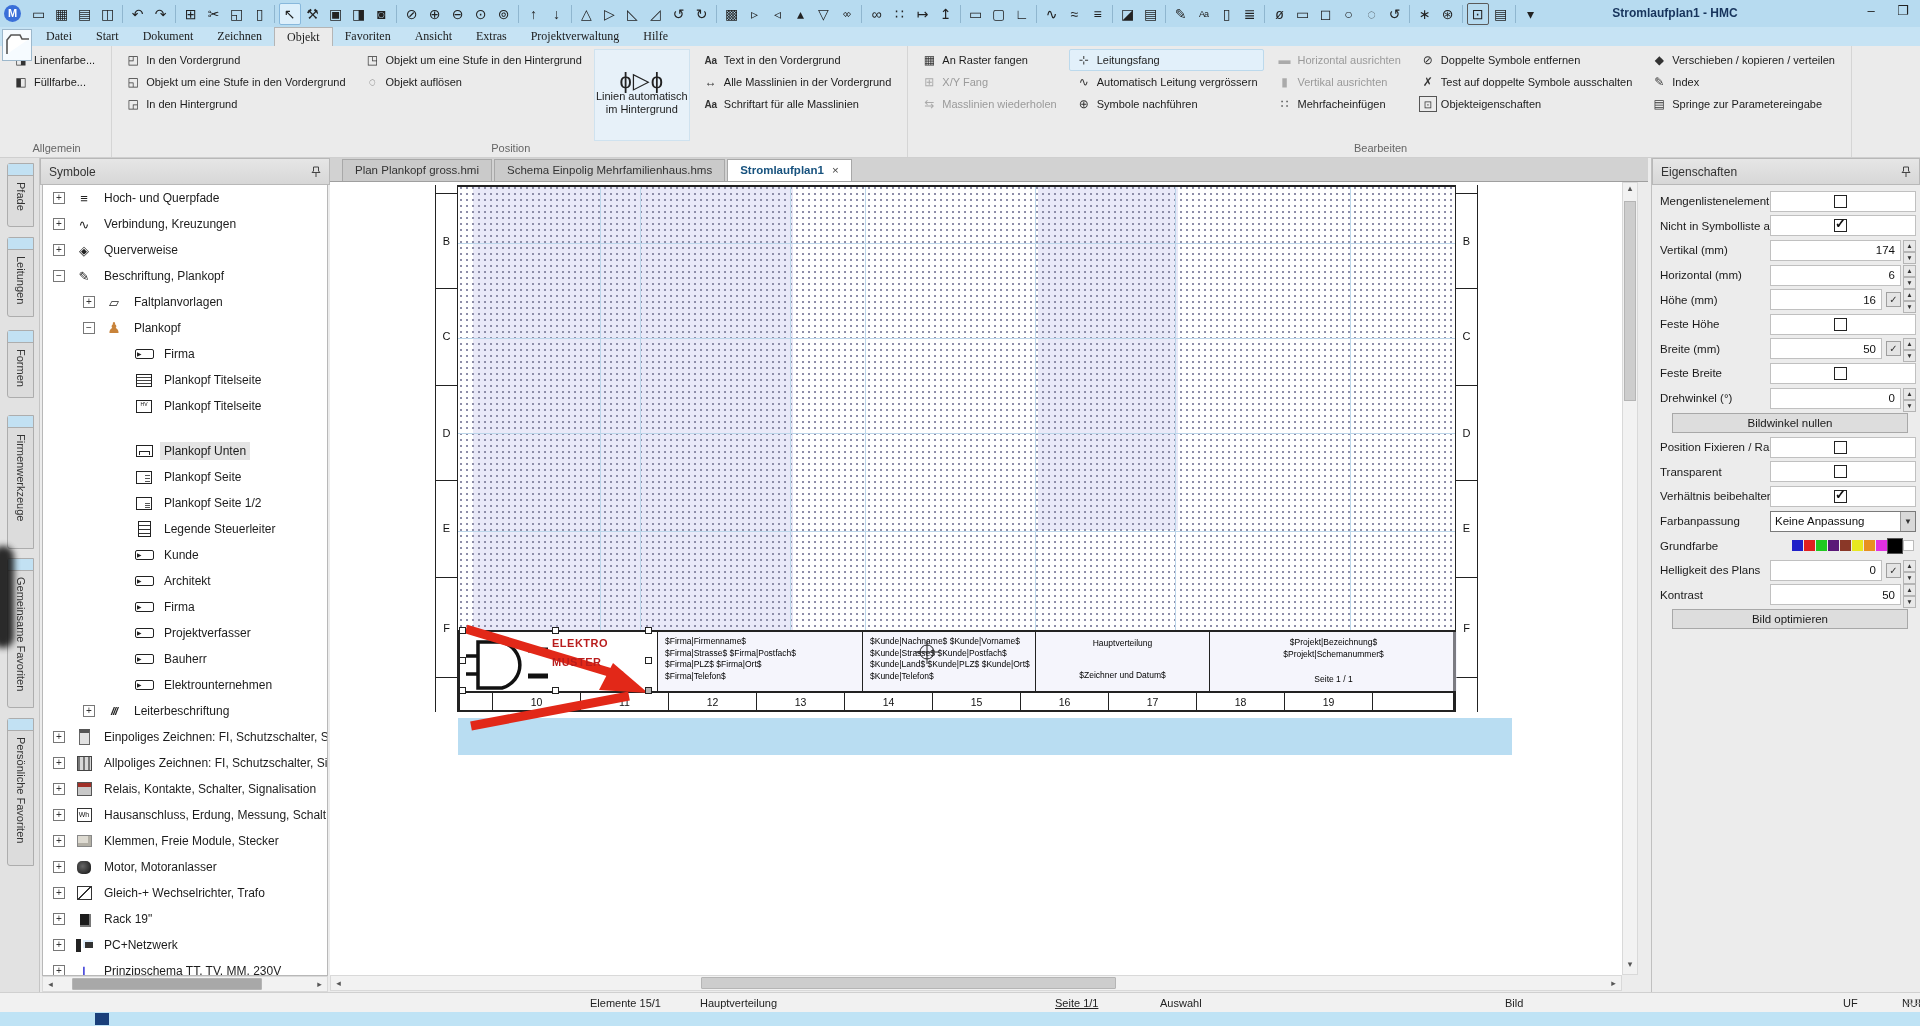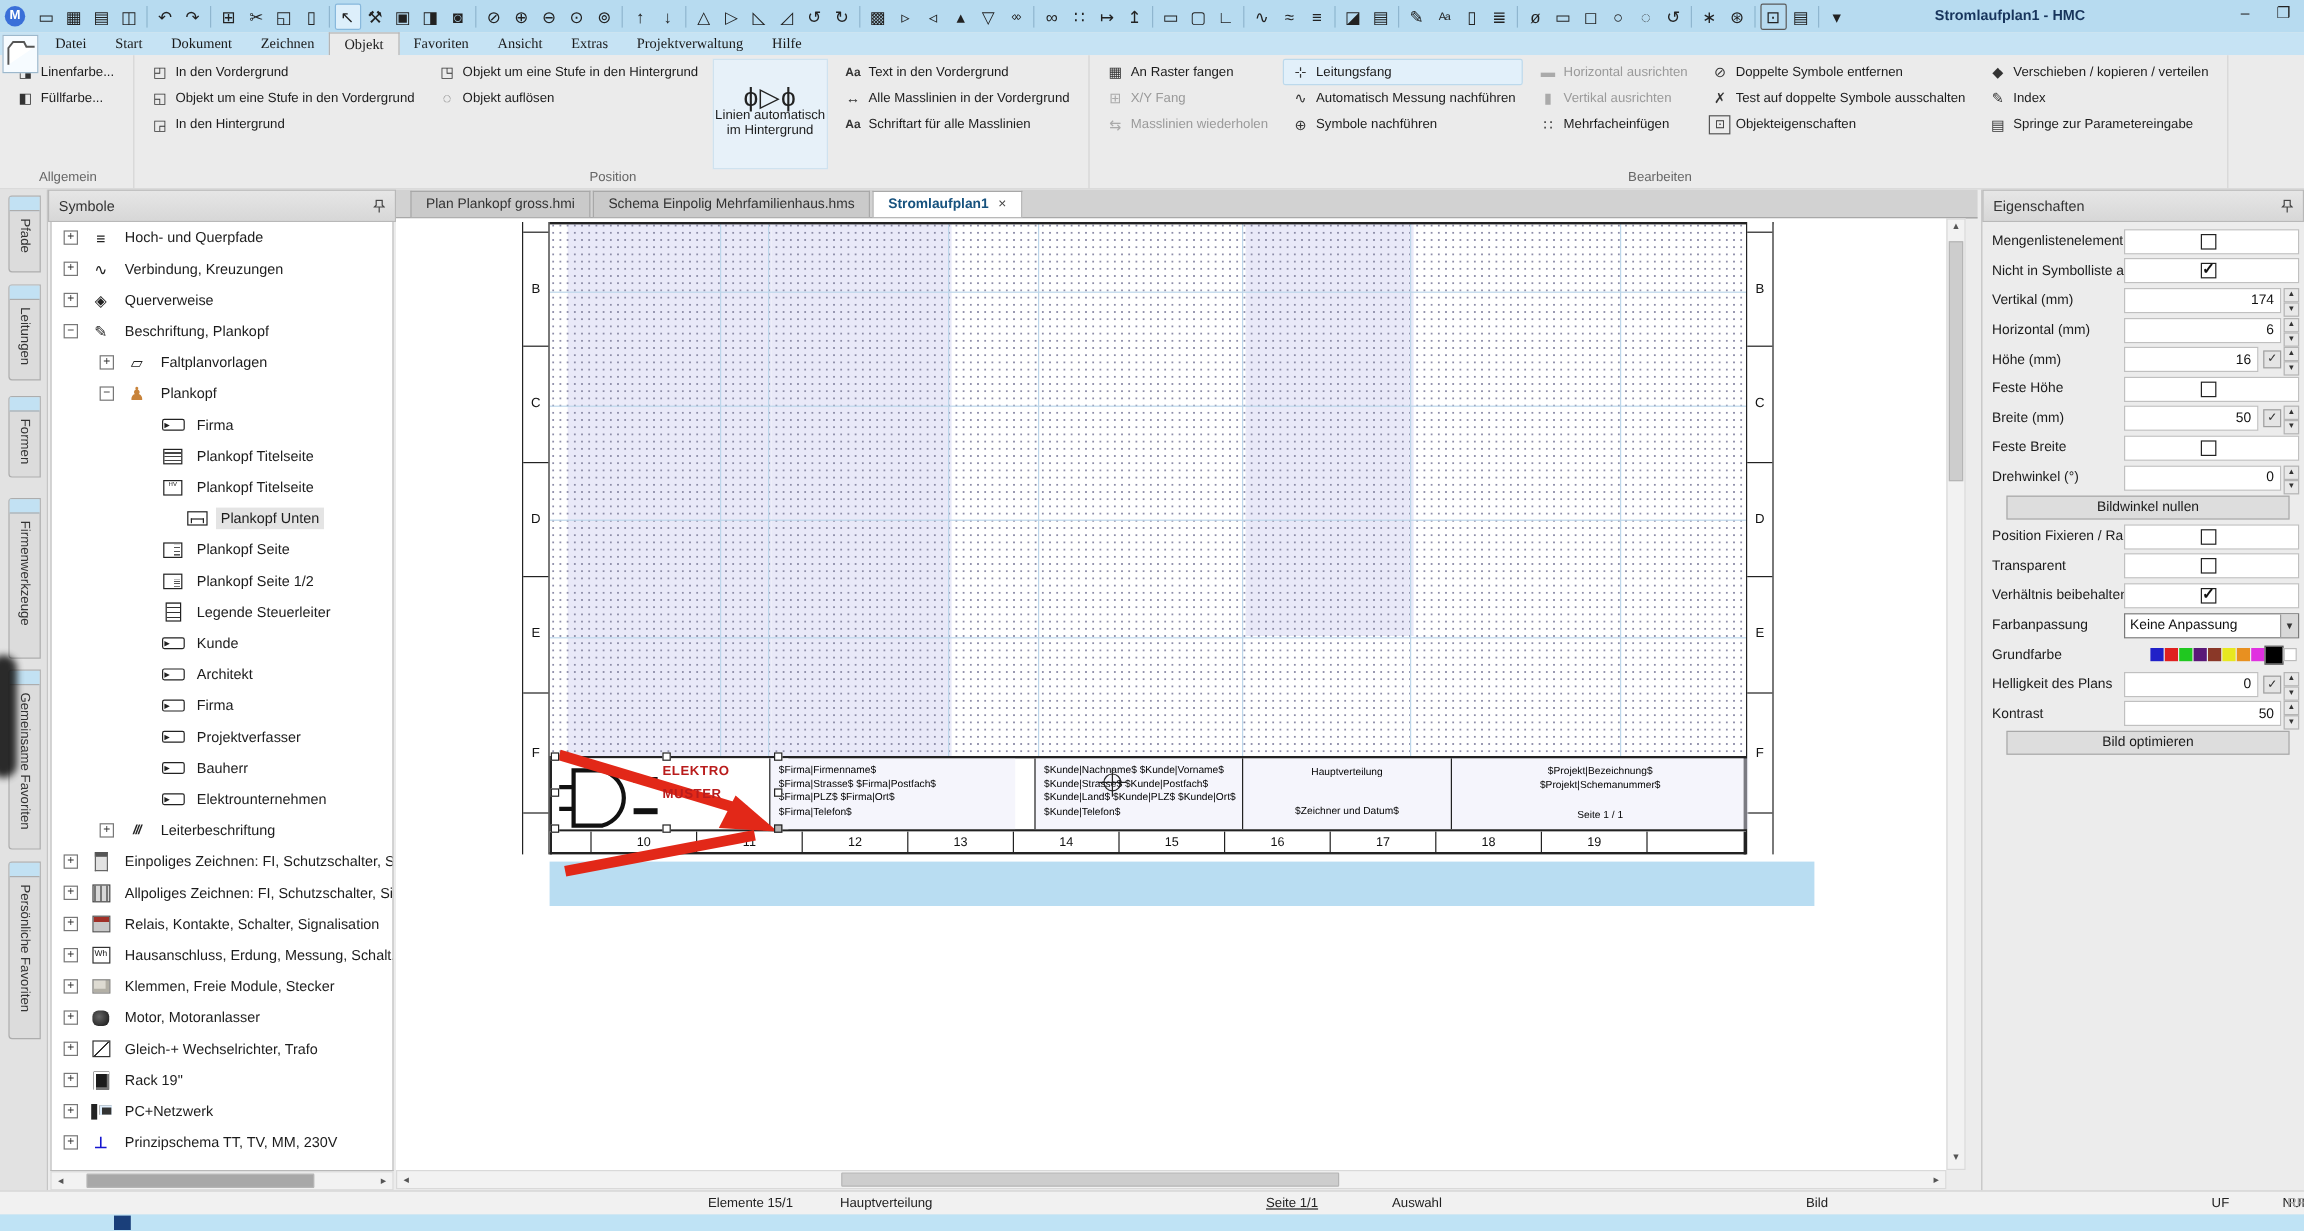--- a/index.html
+++ b/index.html
@@ -380,21 +380,21 @@
               <span class="rlabel">Masslinien wiederholen</span>
             </div>
           </div>
           <div class="rcol">
             <div class="ritem hl">
               <span class="ricon">⊹</span>
               <span class="rlabel">Leitungsfang</span>
             </div>
             <div class="ritem">
               <span class="ricon">∿</span>
-              <span class="rlabel">Automatisch Messung nachführen</span>
+              <span class="rlabel">Automatisch Leitung vergrössern</span>
             </div>
             <div class="ritem">
               <span class="ricon">⊕</span>
               <span class="rlabel">Symbole nachführen</span>
             </div>
           </div>
           <div class="rcol">
             <div class="ritem disabled">
               <span class="ricon">▬</span>
               <span class="rlabel">Horizontal ausrichten</span>
@@ -525,21 +525,21 @@
             </span>
             <span class="tlabel">Plankopf Titelseite</span>
           </div>
           <div class="titem" style="padding-left: 70px;">
             <span style="width: 19px; flex: 0 0 auto;"></span>
             <span class="ti">
               <span class="shape sh-hv">HV</span>
             </span>
             <span class="tlabel">Plankopf Titelseite</span>
           </div>
-          <div class="titem sel" style="padding-left: 90px;">
+          <div class="titem sel" style="padding-left: 70px; margin-top: 19px;">
             <span style="width: 19px; flex: 0 0 auto;"></span>
             <span class="ti">
               <span class="shape sh-pkunten"></span>
             </span>
             <span class="tlabel">Plankopf Unten</span>
           </div>
           <div class="titem" style="padding-left: 70px;">
             <span style="width: 19px; flex: 0 0 auto;"></span>
             <span class="ti">
               <span class="shape sh-pkseite"></span>
@@ -731,21 +731,21 @@
               <div class="rowline" style="left: 0px; right: 0px; top: 392px;"></div>
               <div class="rowline" style="left: 0px; right: 0px; top: 492px;"></div>
               <div class="rowletter" style="top: 50px;">B</div>
               <div class="rowletter" style="top: 145px;">C</div>
               <div class="rowletter" style="top: 242px;">D</div>
               <div class="rowletter" style="top: 337px;">E</div>
               <div class="rowletter" style="top: 437px;">F</div>
             </div>
             <div id="titleblock" style="left: 128px; top: 448px; width: 997px; height: 63px;">
               <div class="tb-cell first" style="left: 0px; width: 197px;"></div>
-              <div class="tb-cell" style="left: 181px; width: 205px;">
+              <div class="tb-cell" style="left: 197px; width: 205px;">
                 <div class="tb-lines">
                   <div>$Firma|Firmenname$</div>
                   <div>$Firma|Strasse$ $Firma|Postfach$</div>
                   <div>$Firma|PLZ$ $Firma|Ort$</div>
                   <div>$Firma|Telefon$</div>
                 </div>
               </div>
               <div class="tb-cell" style="left: 402px; width: 173px;">
                 <div class="tb-lines">
                   <div>$Kunde|Nachname$ $Kunde|Vorname$</div>

